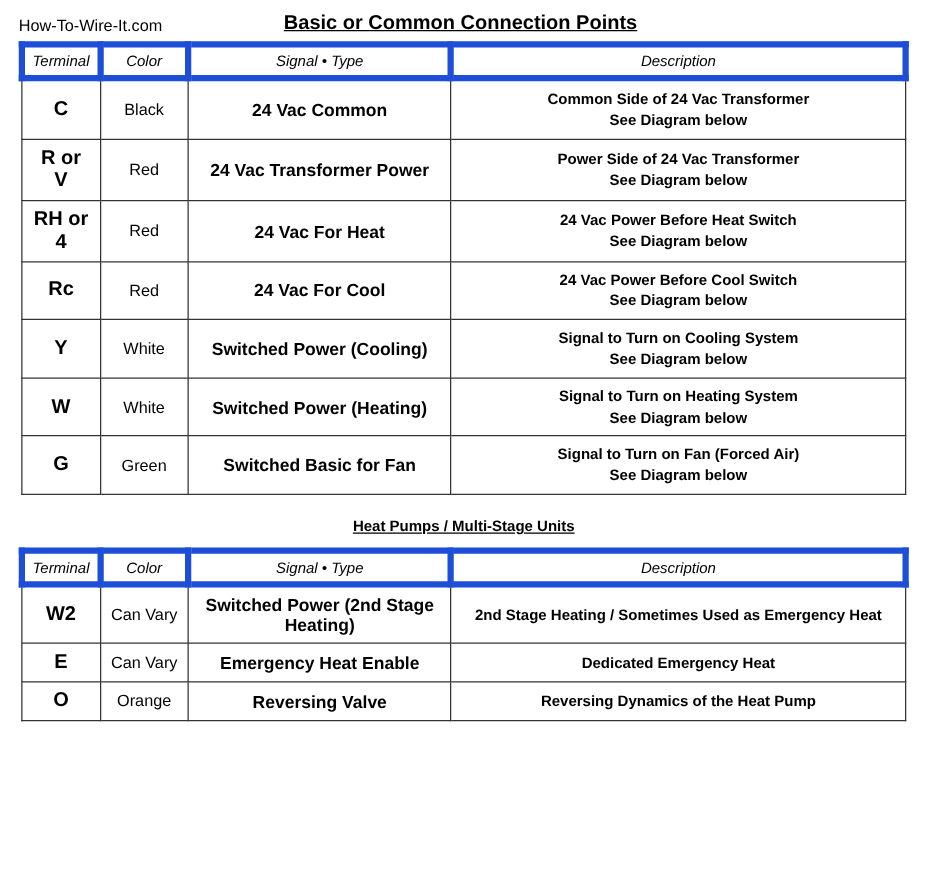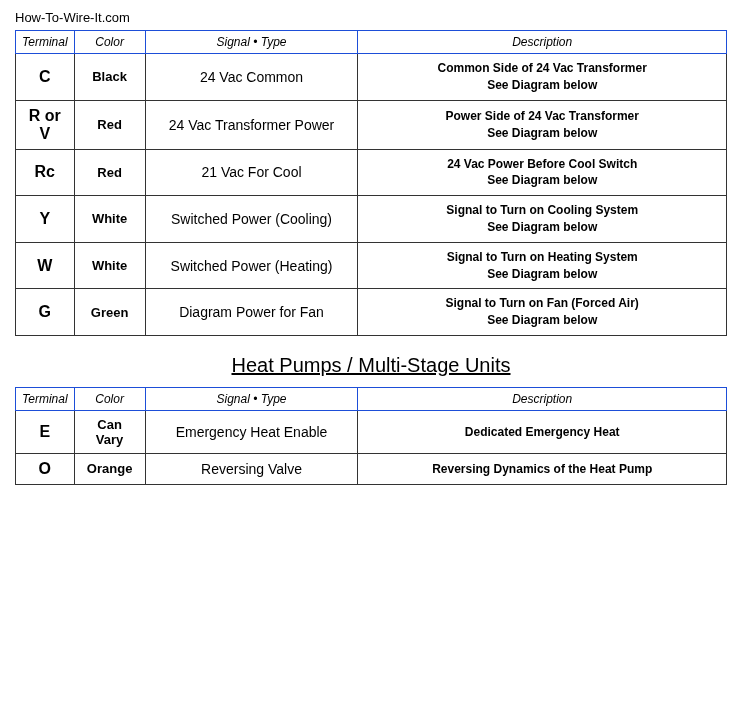--- a/index.html
+++ b/index.html
@@ -10,21 +10,21 @@
       min-height: 714px;
       padding: 10px 15px;
       font-size: 13px;
     }
     table {
       width: 100%;
       border-collapse: collapse;
       margin-bottom: 8px;
     }
     table th {
-      border: 1px solid #1d4ed8;
+      border: 5px solid #1d4ed8;
       padding: 4px 6px;
       text-align: center;
       font-style: italic;
       font-weight: normal;
       background: #fff;
       font-size: 12px;
     }
     table td {
       border: 1px solid #333;
       padding: 6px 8px;
@@ -33,44 +33,45 @@
     }
     .col-terminal { width: 8%; }
     .col-color { width: 10%; }
     .col-signal { width: 30%; }
     .col-desc { width: 52%; }
     .cell-terminal {
       font-weight: bold;
       font-size: 16px;
     }
     .cell-color {
-      font-weight: bold;
+      font-weight: normal;
       font-size: 13px;
     }
     .cell-signal {
-      font-weight: normal;
+      font-weight: bold;
       font-size: 14px;
     }
     .cell-desc {
       font-size: 12px;
       font-weight: bold;
       line-height: 1.4;
     }
     .top-header {
       display: flex;
       justify-content: space-between;
       align-items: flex-end;
       margin-bottom: 5px;
     }
   </style>
 </head>
 <body>
 
 <div class="top-header">
   <span>How-To-Wire-It.com</span>
+  <span style="font-size:16px;font-weight:bold;text-decoration:underline;">Basic  or Common Connection Points</span>
   <span style="width:120px;"></span>
 </div>
 
 <table>
   <thead>
     <tr>
       <th class="col-terminal">Terminal</th>
       <th class="col-color">Color</th>
       <th class="col-signal">Signal • Type</th>
       <th class="col-desc">Description</th>
@@ -83,58 +84,70 @@
       <td class="cell-signal">24 Vac Common</td>
       <td class="cell-desc">Common Side of 24 Vac Transformer<br>See Diagram below</td>
     </tr>
       <tr>
       <td class="cell-terminal">R or V</td>
       <td class="cell-color">Red</td>
       <td class="cell-signal">24 Vac   Transformer Power</td>
       <td class="cell-desc">Power Side of 24 Vac Transformer<br>See Diagram below</td>
     </tr>
       <tr>
+      <td class="cell-terminal">RH or 4</td>
+      <td class="cell-color">Red</td>
+      <td class="cell-signal">24 Vac   For Heat</td>
+      <td class="cell-desc">24 Vac Power Before Heat Switch<br>See Diagram below</td>
+    </tr>
+      <tr>
       <td class="cell-terminal">Rc</td>
       <td class="cell-color">Red</td>
-      <td class="cell-signal">21 Vac   For Cool</td>
+      <td class="cell-signal">24 Vac   For Cool</td>
       <td class="cell-desc">24 Vac Power Before Cool Switch<br>See Diagram below</td>
     </tr>
       <tr>
       <td class="cell-terminal">Y</td>
       <td class="cell-color">White</td>
       <td class="cell-signal">Switched Power (Cooling)</td>
       <td class="cell-desc">Signal to Turn on Cooling System<br>See Diagram below</td>
     </tr>
       <tr>
       <td class="cell-terminal">W</td>
       <td class="cell-color">White</td>
       <td class="cell-signal">Switched Power (Heating)</td>
       <td class="cell-desc">Signal to Turn on Heating System<br>See Diagram below</td>
     </tr>
       <tr>
       <td class="cell-terminal">G</td>
       <td class="cell-color">Green</td>
-      <td class="cell-signal">Diagram Power for Fan</td>
+      <td class="cell-signal">Switched Basic for Fan</td>
       <td class="cell-desc">Signal to Turn on Fan (Forced Air)<br>See Diagram below</td>
     </tr>
     </tbody>
 </table>
 
-<div style="text-align:center;font-size:20px;font-weight:normal;text-decoration:underline;margin:18px 0 10px 0;">Heat Pumps  /  Multi-Stage Units</div>
+<div style="text-align:center;font-size:12px;font-weight:bold;text-decoration:underline;margin:18px 0 10px 0;">Heat Pumps  /  Multi-Stage Units</div>
 
 <table>
   <thead>
     <tr>
       <th class="col-terminal">Terminal</th>
       <th class="col-color">Color</th>
       <th class="col-signal">Signal • Type</th>
       <th class="col-desc">Description</th>
     </tr>
   </thead>
   <tbody id="section2-body">
+      <tr>
+      <td class="cell-terminal">W2</td>
+      <td class="cell-color">Can Vary</td>
+      <td class="cell-signal">Switched Power (2nd Stage Heating)</td>
+      <td class="cell-desc">2nd Stage Heating / Sometimes Used as Emergency Heat</td>
+    </tr>
       <tr>
       <td class="cell-terminal">E</td>
       <td class="cell-color">Can Vary</td>
       <td class="cell-signal">Emergency Heat Enable</td>
       <td class="cell-desc">Dedicated Emergency Heat</td>
     </tr>
       <tr>
       <td class="cell-terminal">O</td>
       <td class="cell-color">Orange</td>
       <td class="cell-signal">Reversing Valve</td>

